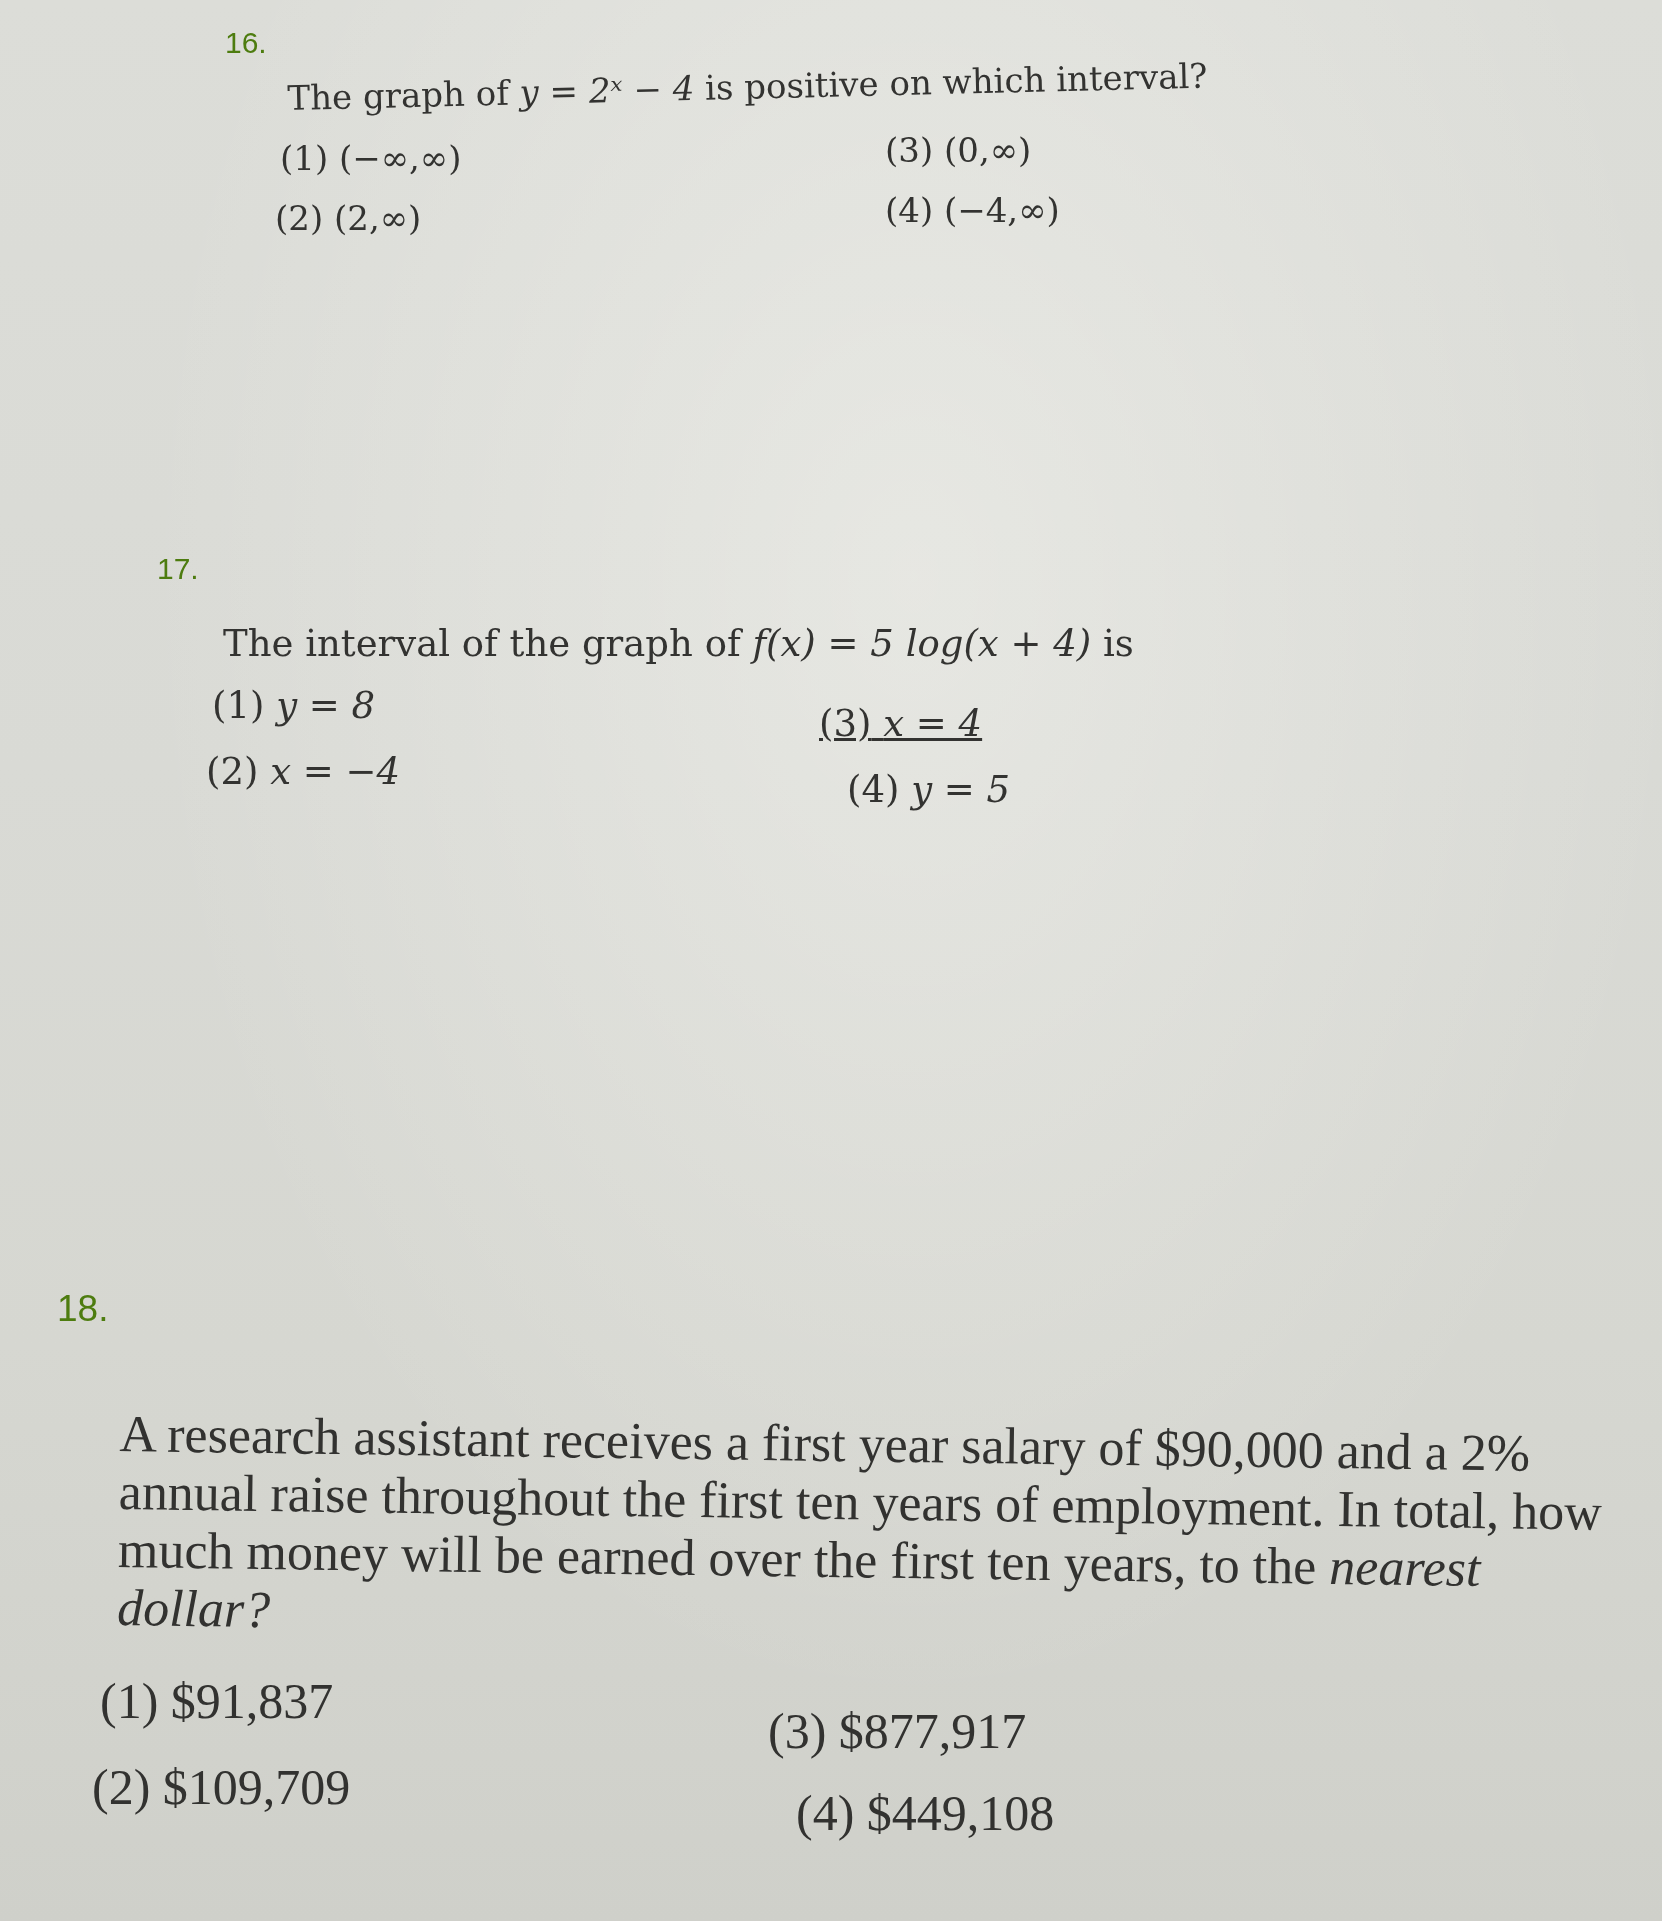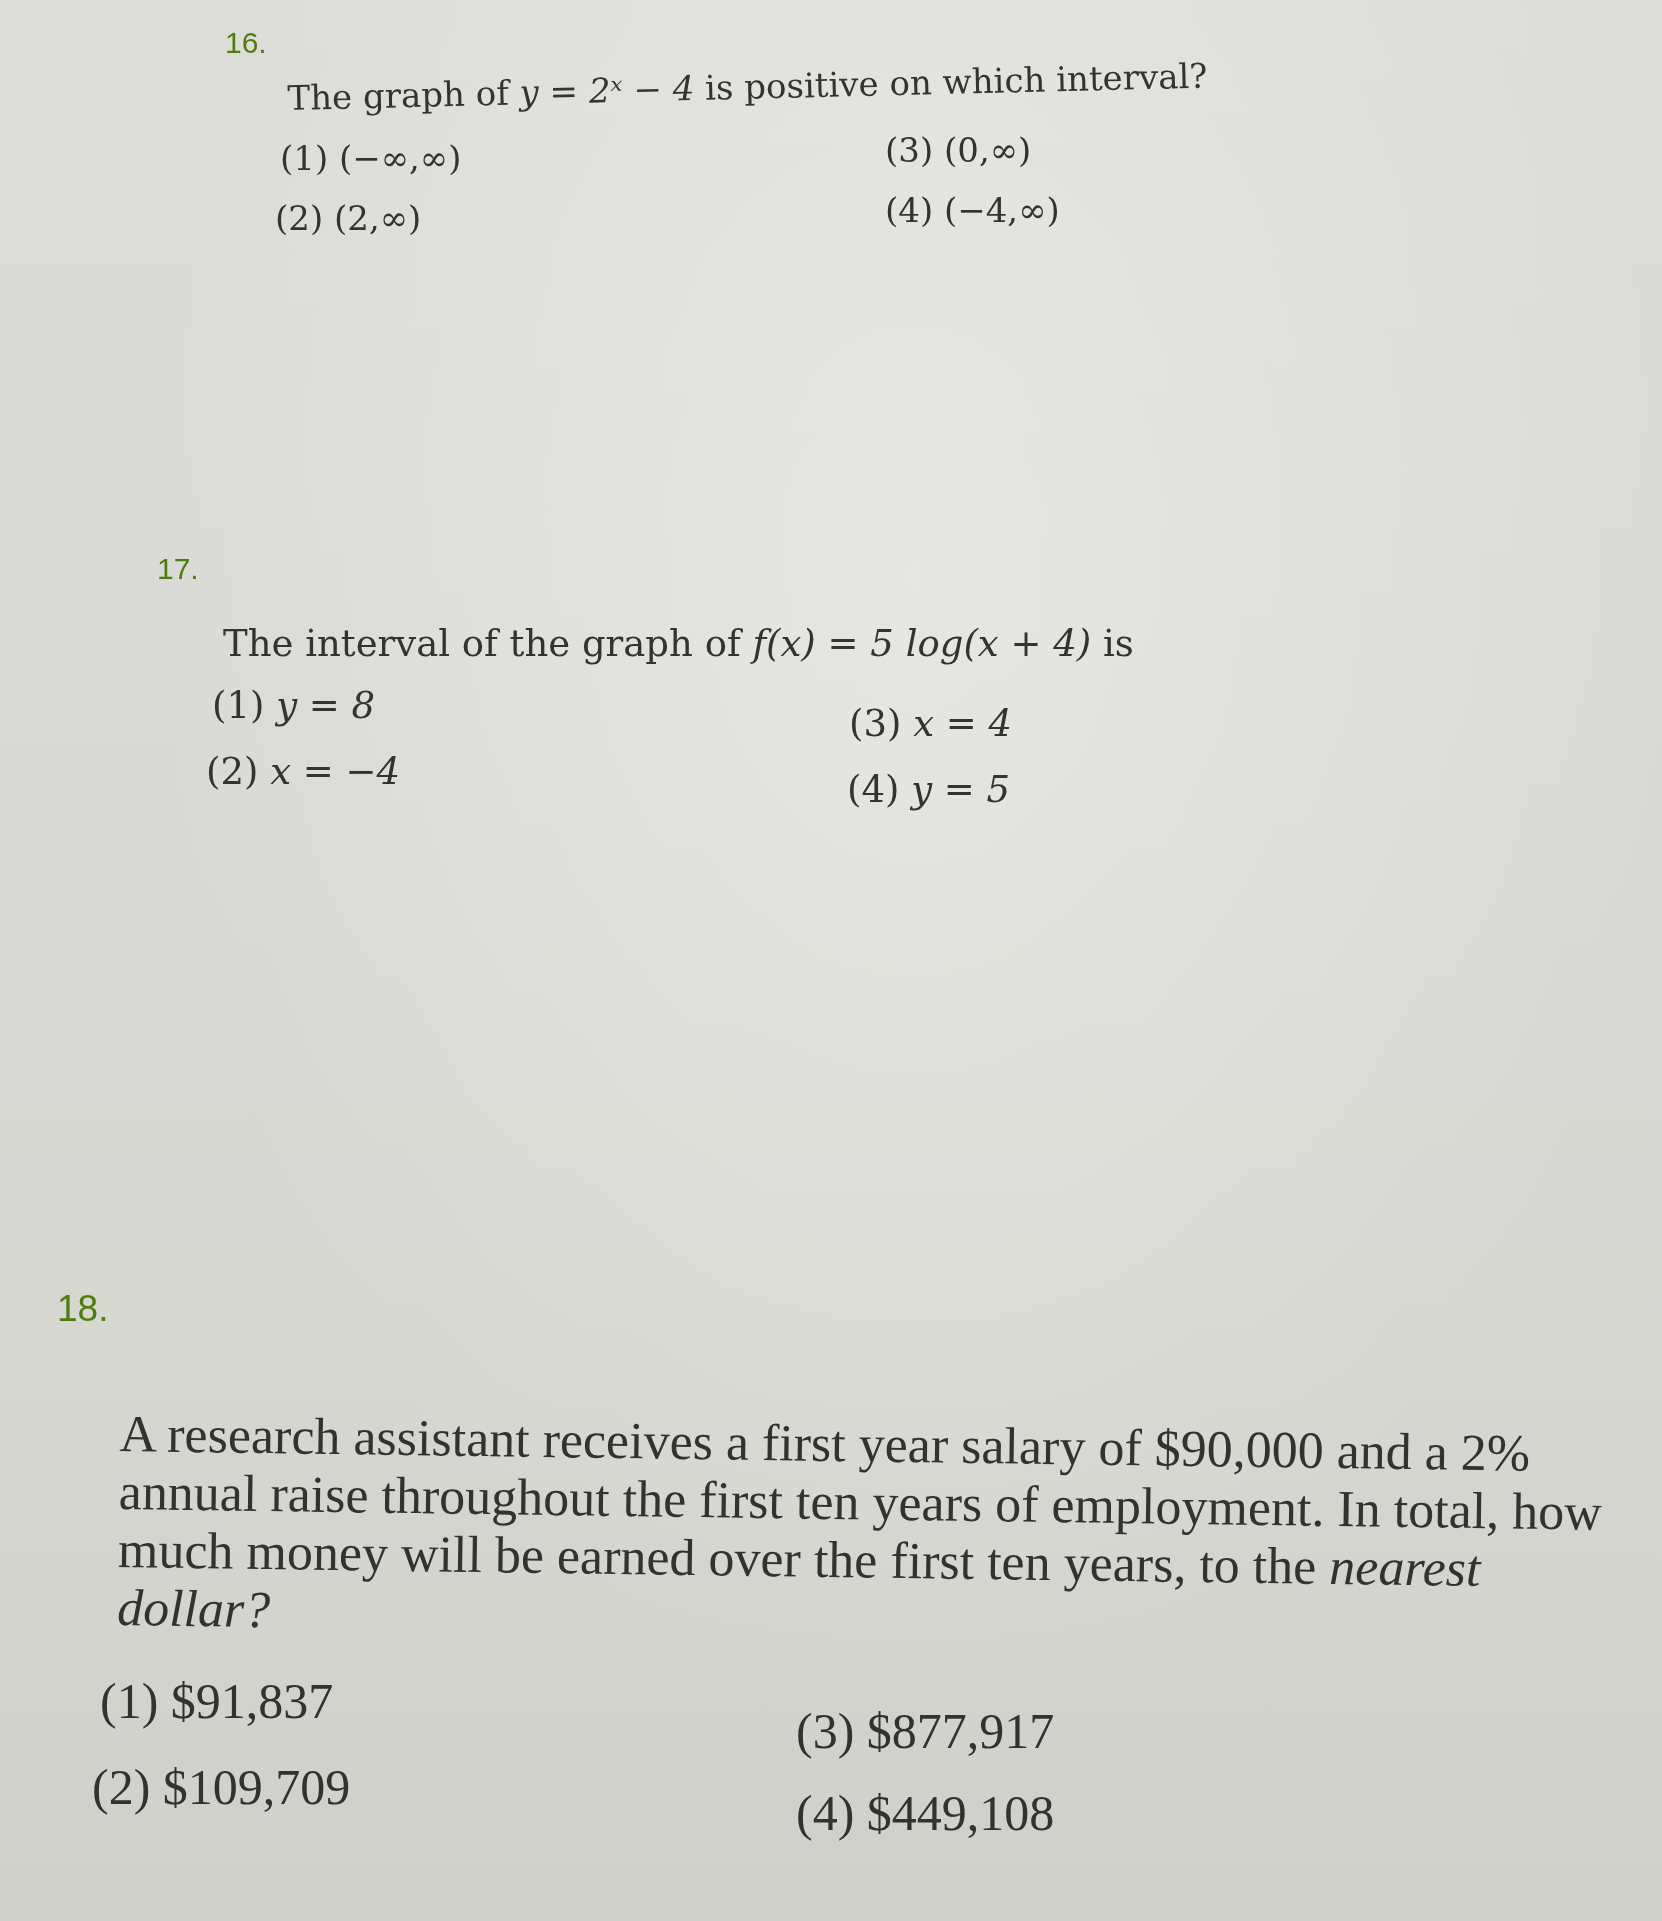--- a/index.html
+++ b/index.html
@@ -61,21 +61,21 @@
     <span>The interval of the graph of </span><span class="math">f(x) = 5 log(x + 4)</span><span> is</span>
   </div>
   <div class="abs q17" style="left:212px; top:684px;">
     <span>(1)</span>
     <span class="math">y = 8</span>
   </div>
   <div class="abs q17" style="left:206px; top:750px;">
     <span>(2)</span>
     <span class="math">x = −4</span>
   </div>
-  <div class="abs q17" style="left:849px; top:702px;">
+  <div class="abs q17" style="left:819px; top:702px;text-decoration:underline;">
     <span>(3)</span>
     <span class="math">x = 4</span>
   </div>
   <div class="abs q17" style="left:847px; top:768px;">
     <span>(4)</span>
     <span class="math">y = 5</span>
   </div>
 </div>
 
 <div>
@@ -84,21 +84,21 @@
     <span>A research assistant receives a first year salary of $90,000 and a 2% annual raise throughout the first ten years of employment. In total, how much money will be earned over the first ten years, to the </span><span class="it">nearest dollar?</span>
   </div>
   <div class="abs opt18" style="left:100px; top:1672px;">
     <span>(1)</span>
     <span>$91,837</span>
   </div>
   <div class="abs opt18" style="left:92px; top:1758px;">
     <span>(2)</span>
     <span>$109,709</span>
   </div>
-  <div class="abs opt18" style="left:796px; top:1702px;">
+  <div class="abs opt18" style="left:768px; top:1702px;">
     <span>(3)</span>
     <span>$877,917</span>
   </div>
   <div class="abs opt18" style="left:796px; top:1784px;">
     <span>(4)</span>
     <span>$449,108</span>
   </div>
 </div>
 
 </body></html>

